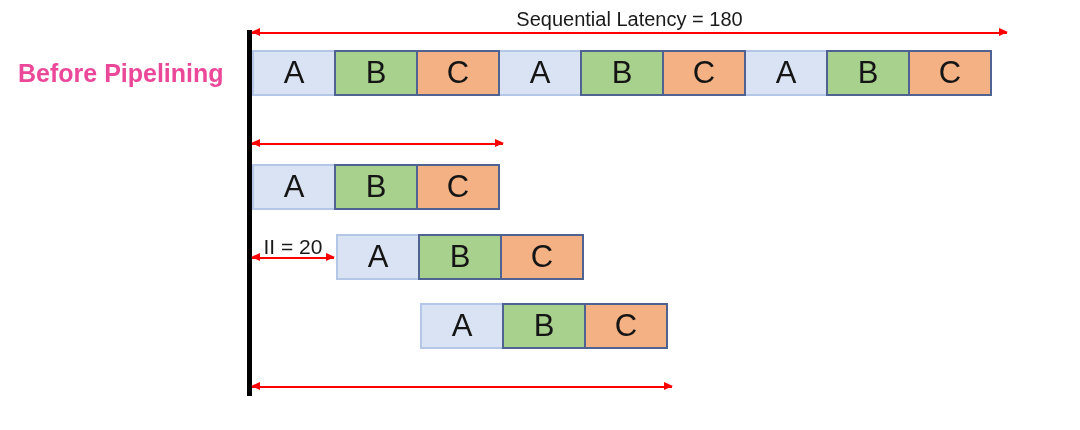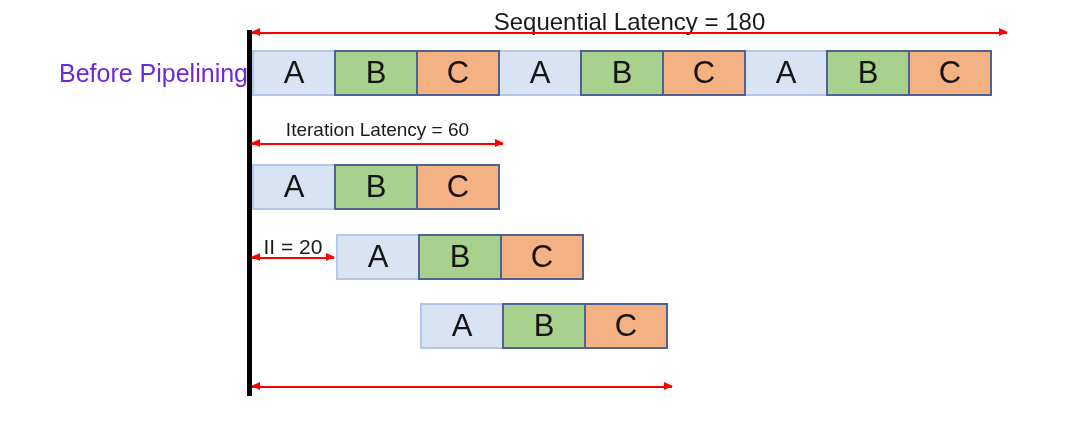--- a/index.html
+++ b/index.html
@@ -24,24 +24,25 @@
     width: 5px;
     height: 366px;
     background: var(--timeline, #000);
   }
 
   
   .row-label {
     position: absolute;
     left: 18px;
     width: 230px;
-    text-align: right;
+    text-align: left;
     font-size: 25px;
-    color: #6d28d9;
+    color: #ec4899;
     white-space: nowrap;
+    font-weight: bold;
   }
   #label-before { top: 59px; }
   #label-after  { top: 174px; }
 
   
   .block-row {
     position: absolute;
     display: flex;
   }
   #row-before  { left: 252px; top: 50px; }
@@ -107,21 +108,21 @@
   #arrow-total { left: 252px; top: 386px; width: 420px; }
 
   
   .ann {
     position: absolute;
     text-align: center;
     font-size: 19px;
     color: #1a1a1a;
     white-space: nowrap;
   }
-  #label-seq   { left: 252px; top: 8px;   width: 755px; font-size: 24px; }
+  #label-seq   { left: 252px; top: 8px;   width: 755px; font-size: 20px; }
   #label-iter  { left: 252px; top: 119px; width: 251px; }
   #label-ii    { left: 252px; top: 235px; width: 82px; font-size: 21px; }
   #label-total { left: 252px; top: 358px; width: 420px; }
 </style>
 </head>
 <body>
 
 <div id="canvas">
 
   <div id="timeline"></div>
@@ -136,21 +137,20 @@
     <div class="block blk-b">B</div>
     <div class="block blk-c">C</div>
     <div class="block blk-a">A</div>
     <div class="block blk-b">B</div>
     <div class="block blk-c">C</div>
     <div class="block blk-a">A</div>
     <div class="block blk-b">B</div>
     <div class="block blk-c">C</div>
   </div>
 
-  <div class="ann" id="label-iter">Iteration Latency = 60</div>
   <div class="arrow" id="arrow-iter"></div>
 
   <div class="block-row" id="row-after-1">
     <div class="block blk-a">A</div>
     <div class="block blk-b">B</div>
     <div class="block blk-c">C</div>
   </div>
 
   <div class="ann" id="label-ii">II = 20</div>
   <div class="arrow" id="arrow-ii"></div>

